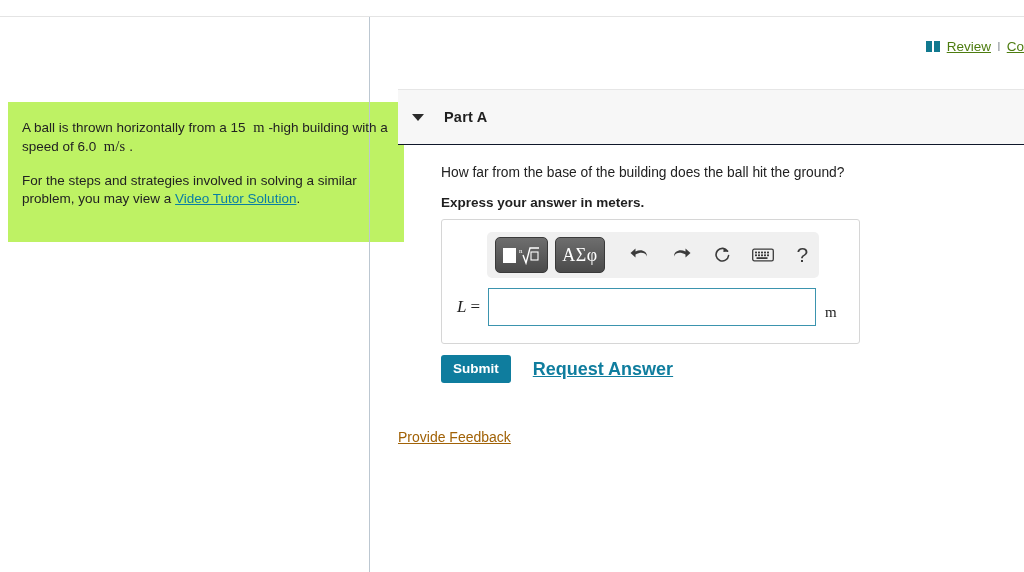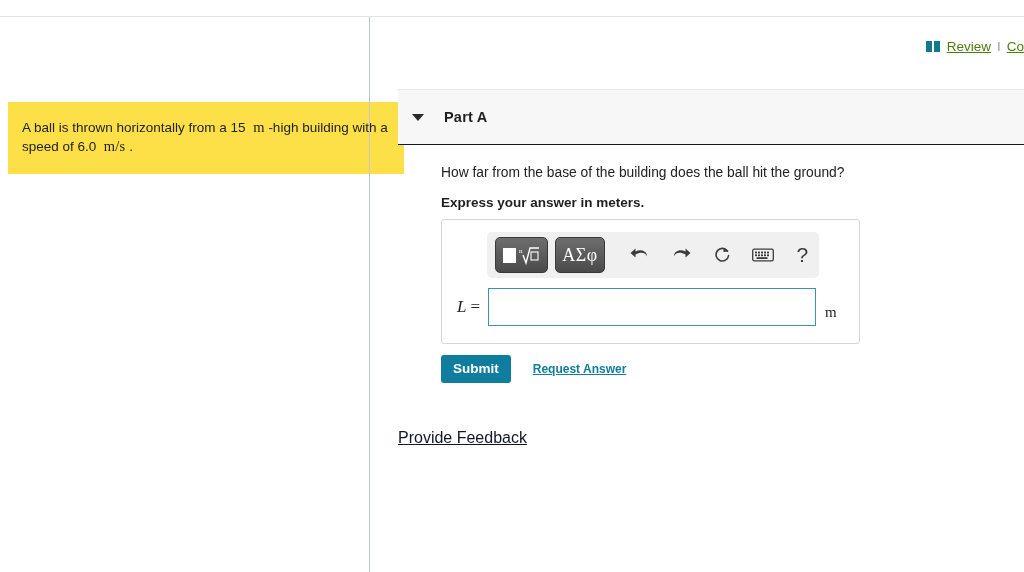--- a/index.html
+++ b/index.html
@@ -42,22 +42,22 @@
     width: 1px;
     height: 555px;
     background: #bcc7d1;
   }
 
   .problem-panel {
     position: absolute;
     left: 8px;
     top: 85px;
     width: 396px;
-    background: #fde047;
-    padding: 16px 14px 18px 14px;
+    background: #bef264;
+    padding: 16px 14px 34px 14px;
     box-sizing: border-box;
   }
   .problem-panel p {
     margin: 0;
     font-size: 13.5px;
     line-height: 18px;
     color: #222222;
   }
   .problem-panel p + p {
     margin-top: 16px;
@@ -301,45 +301,46 @@
     font-weight: bold;
     padding: 0 12px;
     height: 28px;
     line-height: 28px;
     cursor: pointer;
     font-family: "Liberation Sans", sans-serif;
   }
   .request-link {
     margin-left: 22px;
     color: #0f7d9e;
-    font-size: 12px;
+    font-size: 18px;
     font-weight: bold;
     text-decoration: underline;
     cursor: pointer;
   }
 
   .feedback-link {
     position: absolute;
     left: 28px;
     top: 412px;
-    color: #0f172a;
-    font-size: 16px;
+    color: #a16207;
+    font-size: 14px;
     text-decoration: underline;
     cursor: pointer;
   }
 </style>
 </head>
 <body>
 
 <div class="top-rule"></div>
 
 <div class="left-col">
 
   <div class="problem-panel">
     <p><span>A ball is thrown horizontally from a 15</span>&nbsp; <span class="mathunit">m</span> <span>-high building with a speed of 6.0</span>&nbsp; <span class="mathunit">m/s</span> <span>.</span></p>
+    <p><span>For the steps and strategies involved in solving a similar problem, you may view a </span><a class="inline-link" href="#">Video Tutor Solution</a><span>.</span></p>
   </div>
 
 </div>
 <div class="col-divider"></div>
 
 <div class="right-col">
 
   <div class="toolbar-links">
     <span class="book-icon">
         <i class="l"></i>

